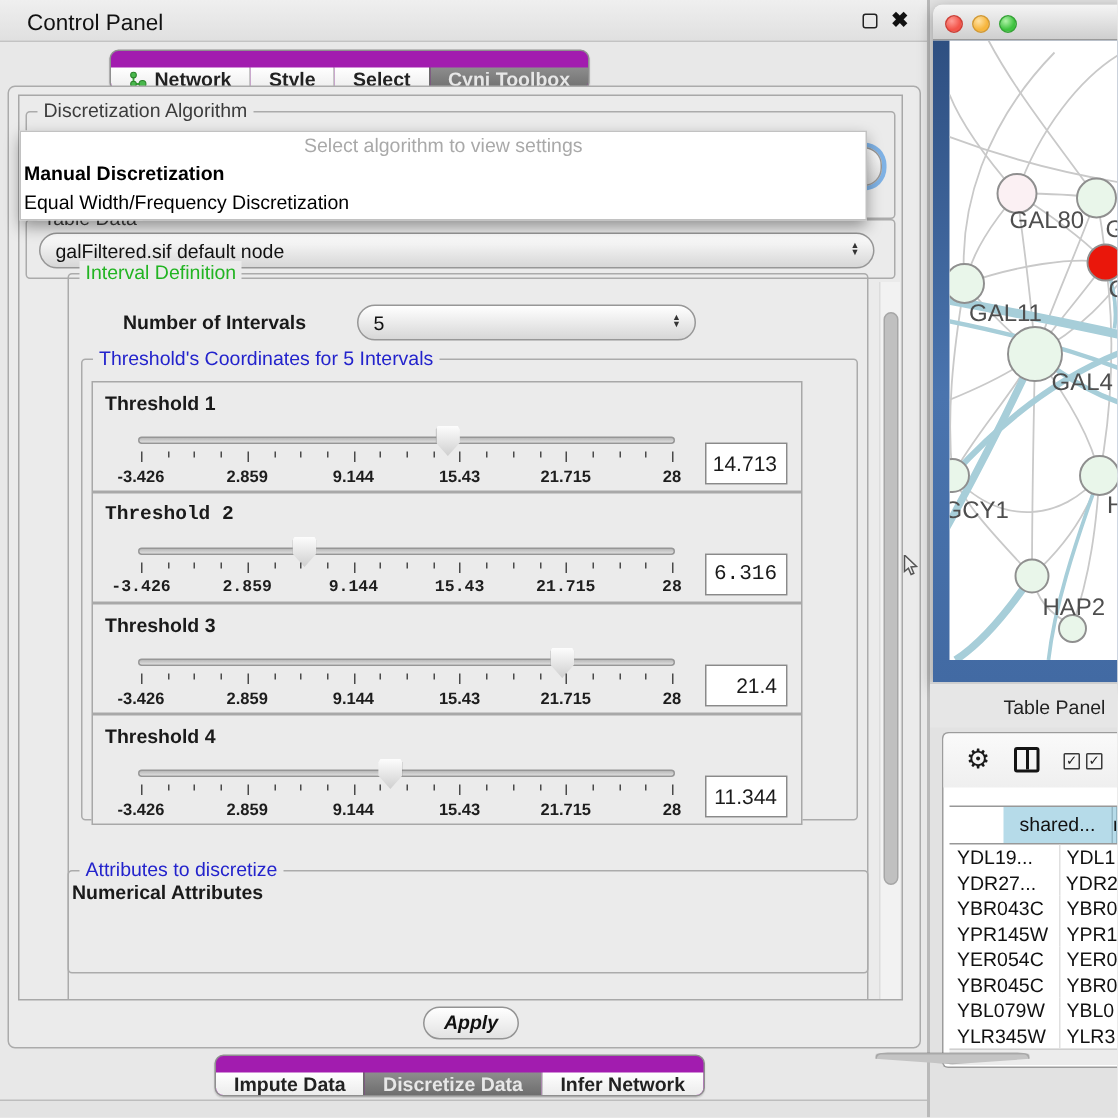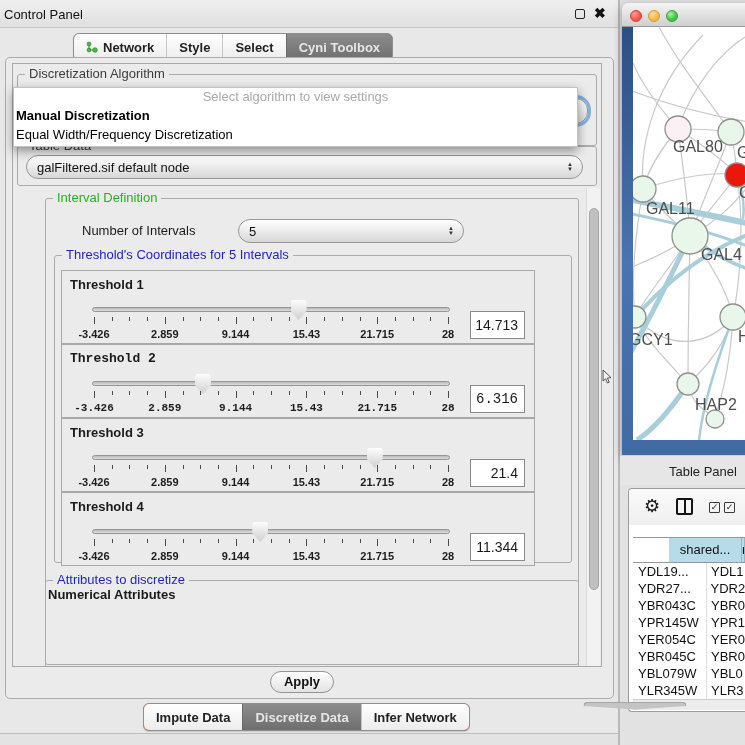--- a/index.html
+++ b/index.html
@@ -5,27 +5,27 @@
   * { margin:0; padding:0; box-sizing:border-box; }
   html,body { background:#e8e8e8; }
   #root {
     position:relative; width:745px; height:745px; overflow:hidden;
     font-family:"Liberation Sans", sans-serif; font-size:13px; color:#1a1a1a;
     background:#e8e8e8;
   }
   
   .titlebar { position:absolute; left:0; top:0; width:620px; height:28px;
     background:linear-gradient(#efefef,#e0e0e0); border-bottom:1px solid #c3c3c3; }
-  .titlebar .title { position:absolute; left:4px; top:7px; font-size:13px; color:#111; }
+  .titlebar .title { position:absolute; left:18px; top:7px; font-size:15px; color:#111; }
   .float-ic { position:absolute; left:575px; top:9px; width:10px; height:10px;
     border:1.6px solid #222; border-radius:2px; }
   .close-ic { position:absolute; left:594px; top:5px; font-size:14px; font-weight:bold; color:#111; }
   
   .tabgroup { position:absolute; display:flex; height:28px; border:1px solid #8f8f8f;
-    border-radius:6px; overflow:hidden; background:#c2410c; box-shadow:0 1px 1px rgba(0,0,0,.15); }
+    border-radius:6px; overflow:hidden; background:#a21caf; box-shadow:0 1px 1px rgba(0,0,0,.15);align-items:flex-end; }
   .tabgroup .tab { display:flex; align-items:center; gap:5px; padding:0 12px;
     background:linear-gradient(#ffffff,#ececec); font-weight:bold; font-size:13px; color:#222;
     border-left:1px solid #c6c6c6; white-space:nowrap; }
   .tabgroup .tab:first-child { border-left:none; }
   .tabgroup .tab.selected { background:linear-gradient(#8d8d8d,#6e6e6e); color:#e7e7e7;
     border-left-color:#6a6a6a; }
   #top-tabs { left:73px; top:33px; }
   #bottom-tabs { left:143px; top:703px; z-index:6; }
   .bottom-frame-line { position:absolute; left:0; top:733px; width:619px; height:12px;
     border-top:1px solid #bdbdbd; background:#e3e3e3; }
@@ -47,21 +47,21 @@
   .combo .arrows { position:absolute; right:9px; top:50%; transform:translateY(-50%);
     display:flex; flex-direction:column; font-size:6px; line-height:5px; color:#333; }
   .combo.focusring { box-shadow:0 0 0 3px #7fb2e5; }
   
   .popup { position:absolute; left:13px; top:87px; width:565px; height:60px; background:#fff;
     border:1px solid #c2c2c2; box-shadow:0 4px 10px rgba(0,0,0,.4); z-index:50; }
   .popup .prompt { height:18px; line-height:18px; text-align:center; color:#a9a9a9; font-size:13px; }
   .popup .item { height:19px; line-height:19px; padding-left:2px; font-size:13px; color:#000; }
   .popup .item.selected { font-weight:bold; }
   
-  .noi-label { position:absolute; left:36px; top:24px; font-weight:normal; font-size:13px; }
+  .noi-label { position:absolute; left:36px; top:24px; font-weight:bold; font-size:13px; }
   
   .threshold-panel { position:absolute; left:6px; width:474px; height:74px;
     border:1px solid #a8a8a8; background:#ebebeb; }
   .t-label { position:absolute; left:8px; top:6px; font-weight:bold; font-size:13px; }
   .slider { position:absolute; left:30px; top:26px; width:358px; height:46px; }
   .track { position:absolute; left:0; right:0; top:10px; height:5px;
     background:linear-gradient(#b9b9b9,#dedede); border:1px solid #969696; border-radius:3px; }
   .thumb { position:absolute; top:3px; width:16px; height:20px; transform:translateX(-50%);
     background:linear-gradient(#fdfdfd,#cfcfcf);
     clip-path:polygon(8% 0,92% 0,100% 12%,100% 55%,50% 100%,0 55%,0 12%);
@@ -169,21 +169,21 @@
       </div>
 
       <div class="fieldset" style="left:4px; top:82px; width:580px; height:40px;">
         <span class="legend dark">Table Data</span>
         <div class="combo" style="left:8px; top:8px; width:557px; height:24px;">
           <span>galFiltered.sif default node</span>
           <span class="arrows">▲<br>▼</span>
         </div>
       </div>
 
-      <div class="fieldset" style="left:32px; top:134px; width:534px; height:467px;">
+      <div class="fieldset" style="left:32px; top:118px; width:534px; height:467px;">
         <span class="legend green">Interval Definition</span>
         <span class="noi-label">Number of Intervals</span>
         <div class="combo" style="left:192px; top:20px; width:226px; height:24px;">
           <span>5</span>
           <span class="arrows">▲<br>▼</span>
         </div>
 
         <div class="fieldset" style="left:8px; top:56px; width:518px; height:308px;">
           <span class="legend blue">Threshold's Coordinates for 5 Intervals</span>
           <div id="threshold-list">
@@ -353,21 +353,21 @@
       <div class="fieldset" style="left:32px; top:516px; width:534px; height:100px;">
         <span class="legend blue">Attributes to discretize</span>
         <span class="attr-sub">Numerical Attributes</span>
       </div>
 
       <div class="scroll-track" style="left:573px; top:124px; width:14px; height:480px;">
         <div class="vscroll-thumb" style="left:1.5px; top:20px; width:10px; height:382px;"></div>
       </div>
     </div>
 
-    <div class="apply-btn" style="left:264px; top:613px;">Apply</div>
+    <div class="apply-btn" style="left:276px; top:613px;font-style:italic;">Apply</div>
   </div>
 
   <div class="popup">
     <div class="prompt">Select algorithm to view settings</div>
     <div class="item selected">Manual Discretization</div>
     <div class="item">Equal Width/Frequency Discretization</div>
   </div>
 
   <div class="tabgroup" id="bottom-tabs">
     <div class="tab">

